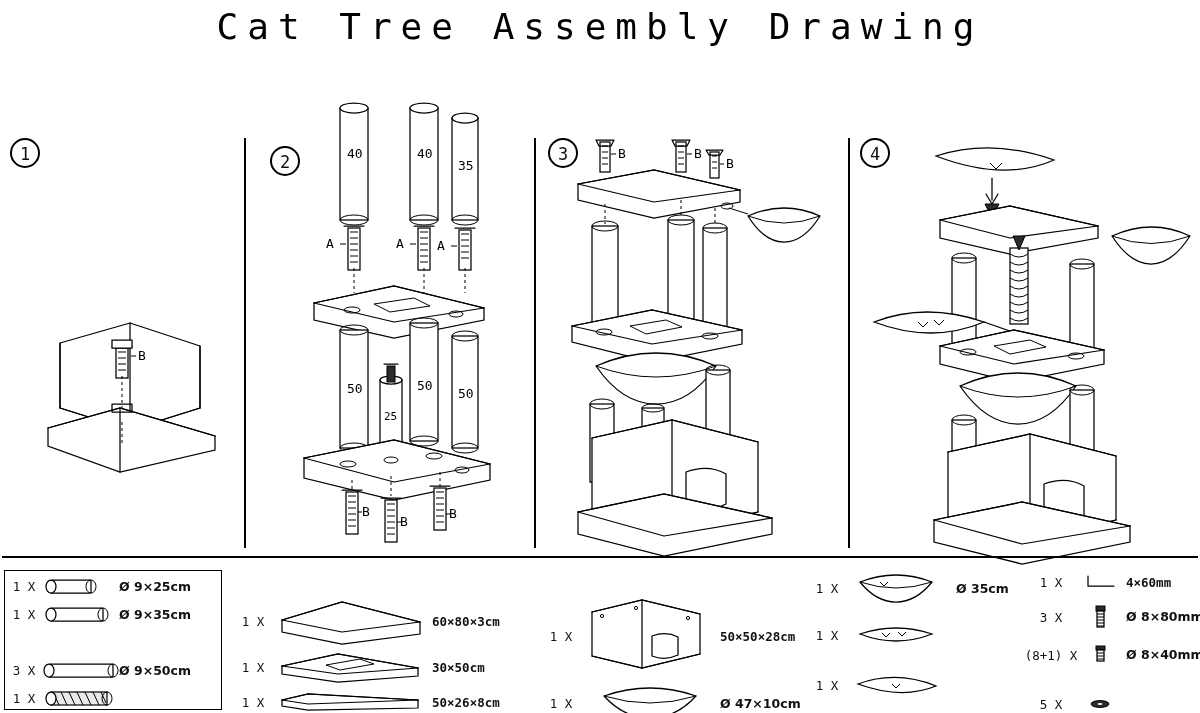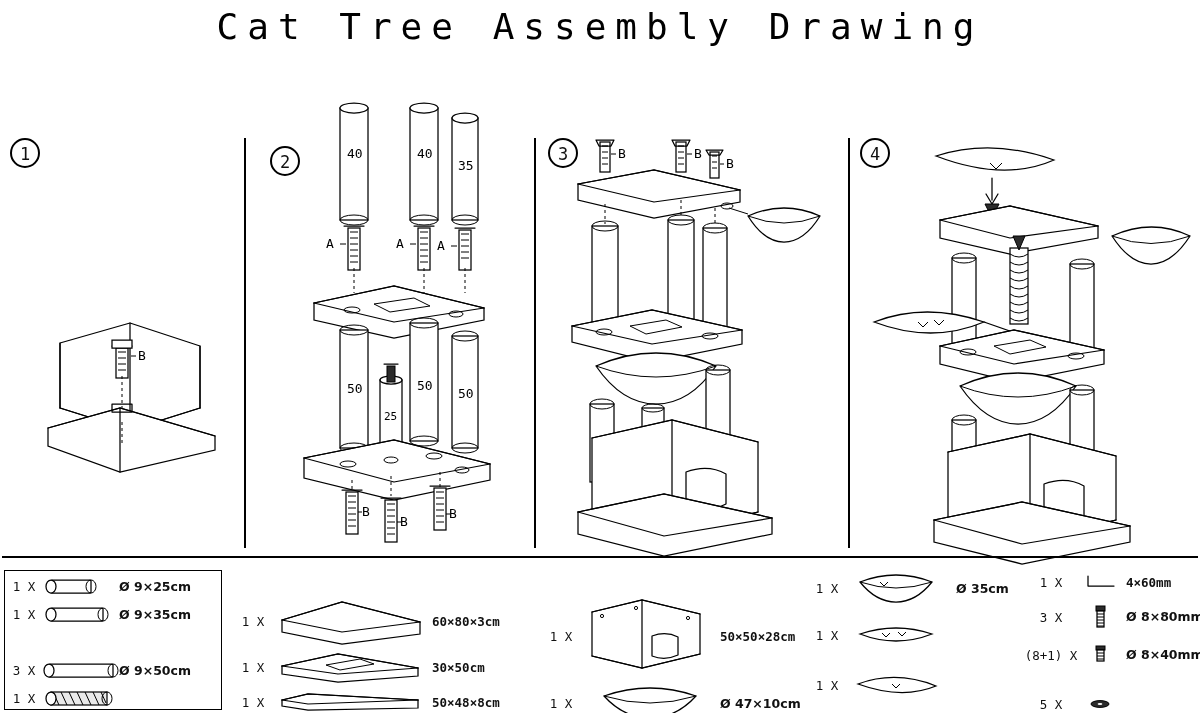--- a/index.html
+++ b/index.html
@@ -388,21 +388,21 @@
         </svg>
         <span class="dim">30×50cm</span>
       </div>
       <div class="row" style="left:0;top:120px;">
         <span class="qty">1 X</span>
         <svg width="160" height="24" viewBox="0 0 160 24">
           <path class="fillW" d="M14 10 L40 4 L150 10 L150 18 L40 20 L14 16 Z"></path>
           <path class="ln" d="M14 10 L40 4 L150 10"></path>
           <path class="ln" d="M14 10 L40 14 L150 10"></path>
         </svg>
-        <span class="dim">50×48×8cm</span>
+        <span class="dim">50×26×8cm</span>
       </div>
     </div>
 
     <div class="bom-col" style="left:546px;top:14px;width:270px;height:140px;">
       <div class="row" style="left:0;top:26px;">
         <span class="qty">1 X</span>
         <svg width="140" height="80" viewBox="0 0 140 80">
           <path class="fillW" d="M16 16 L66 4 L124 18 L124 58 L66 72 L16 60 Z"></path>
           <path class="ln" d="M16 16 L66 4 L124 18"></path>
           <path class="ln" d="M66 4 L66 72"></path>

